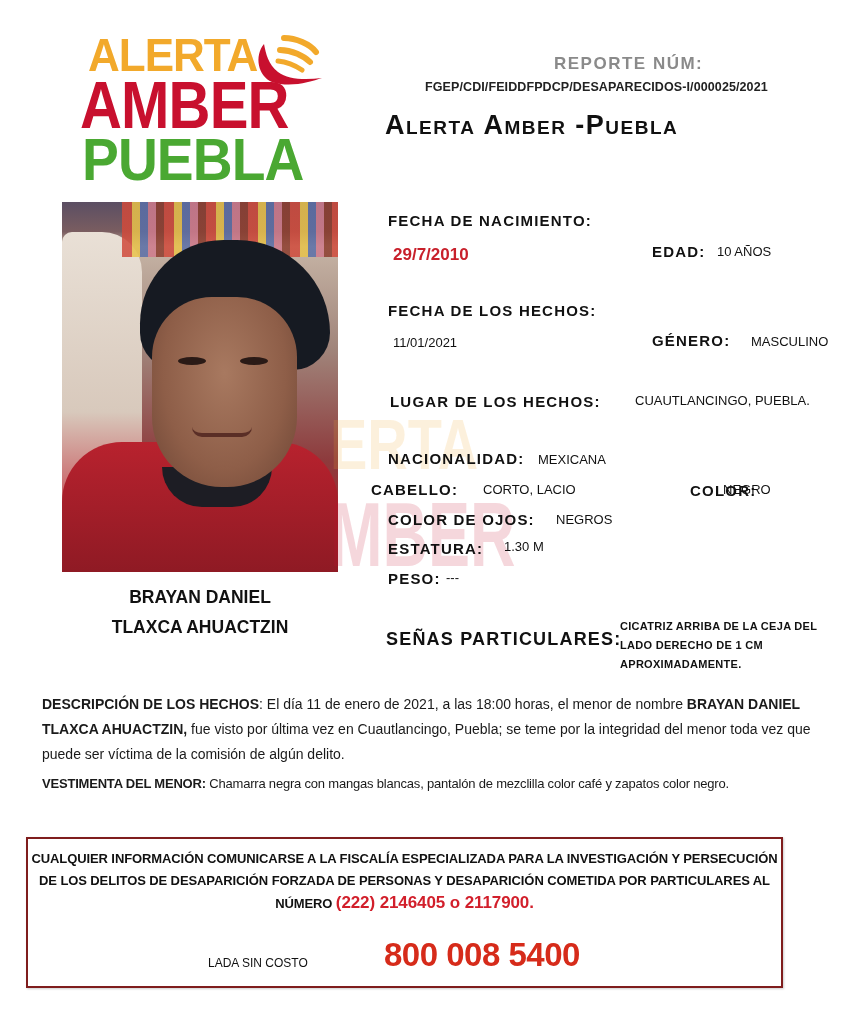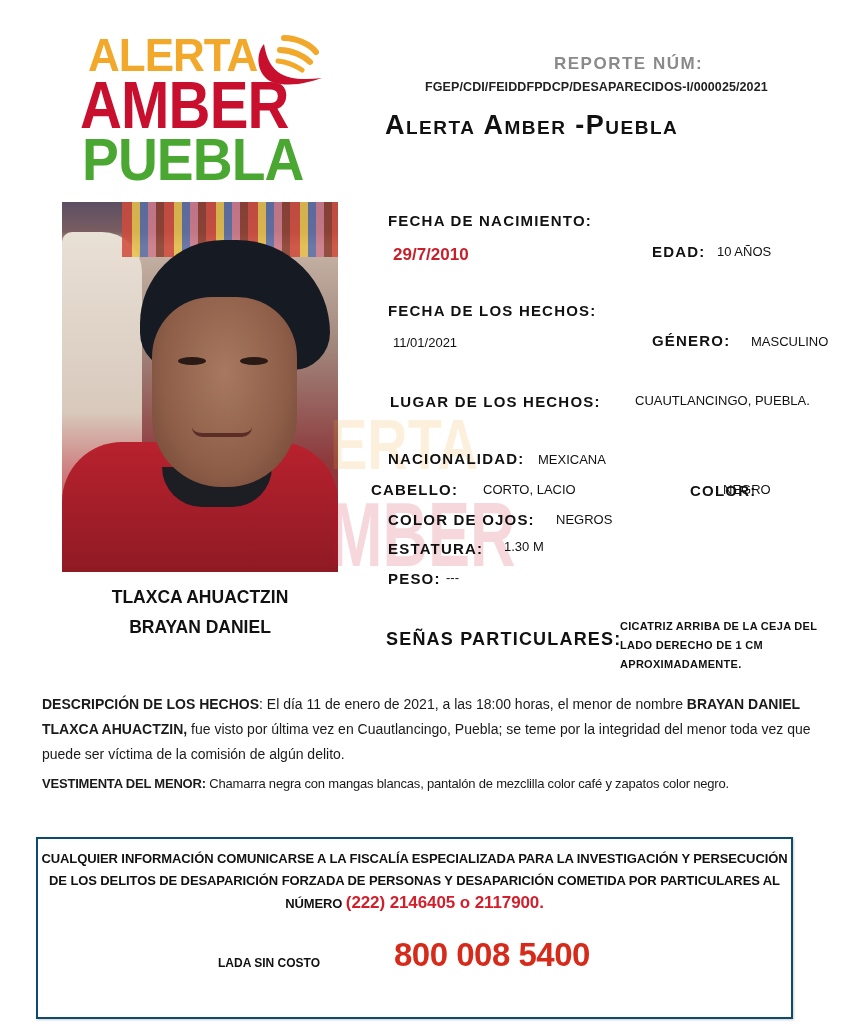--- a/index.html
+++ b/index.html
@@ -130,32 +130,32 @@
       left: 42px; top: 692px; width: 778px; font-size: 14px; line-height: 25px; color: #1a1a1a;
     }
     .desc b { font-weight: 700; }
     .clothing {
       left: 42px; top: 774px; width: 790px; font-size: 13px; line-height: 20px; color: #1a1a1a;
       white-space: nowrap; letter-spacing: -0.2px;
     }
 
     
     .contact-box {
-      left: 36px; top: 837px; width: 757px; height: 182px;
-      border: 2px solid #0c4a6e; box-shadow: 1px 1px 2px rgba(0,0,0,0.2);
+      left: 26px; top: 837px; width: 757px; height: 151px;
+      border: 2px solid #7f1d1d; box-shadow: 1px 1px 2px rgba(0,0,0,0.2);
     }
     .contact-text {
       position: absolute; left: 0; top: 9px; width: 100%; text-align: center;
       font-size: 13px; font-weight: 700; line-height: 22px; color: #111; letter-spacing: -0.1px;
     }
     .contact-phone {
       font-size: 17px; font-weight: 700; color: #d21f2b;
     }
     .tollfree-label {
-      position: absolute; left: 180px; top: 117px; font-size: 12px; font-weight: 700; color: #111;
+      position: absolute; left: 180px; top: 117px; font-size: 12px; font-weight: 400; color: #111;
     }
     .tollfree-number {
       position: absolute; left: 356px; top: 97px; font-size: 33px; font-weight: 700; color: #d62b1a;
       letter-spacing: -0.5px;
     }
   </style>
 </head>
 <body>
 
 <div class="abs logo">
@@ -181,22 +181,22 @@
   <div class="collar"></div>
   <div class="hair"></div>
   <div class="face">
     <div class="eye l"></div>
     <div class="eye r"></div>
     <div class="mouth"></div>
   </div>
 </div>
 
 <div class="abs person-name">
+  <div>BRAYAN DANIEL</div>
   <div>TLAXCA AHUACTZIN</div>
-  <div>BRAYAN DANIEL</div>
 </div>
 
 <div class="abs watermark">
   <span class="w1">ERTA</span>
   <span class="w2">MBER</span>
 </div>
 
 <div class="abs lbl f-birth-lbl">FECHA DE NACIMIENTO:</div>
 <div class="abs val-red f-birth-val">29/7/2010</div>
 <div class="abs lbl f-age-lbl">EDAD:</div>

